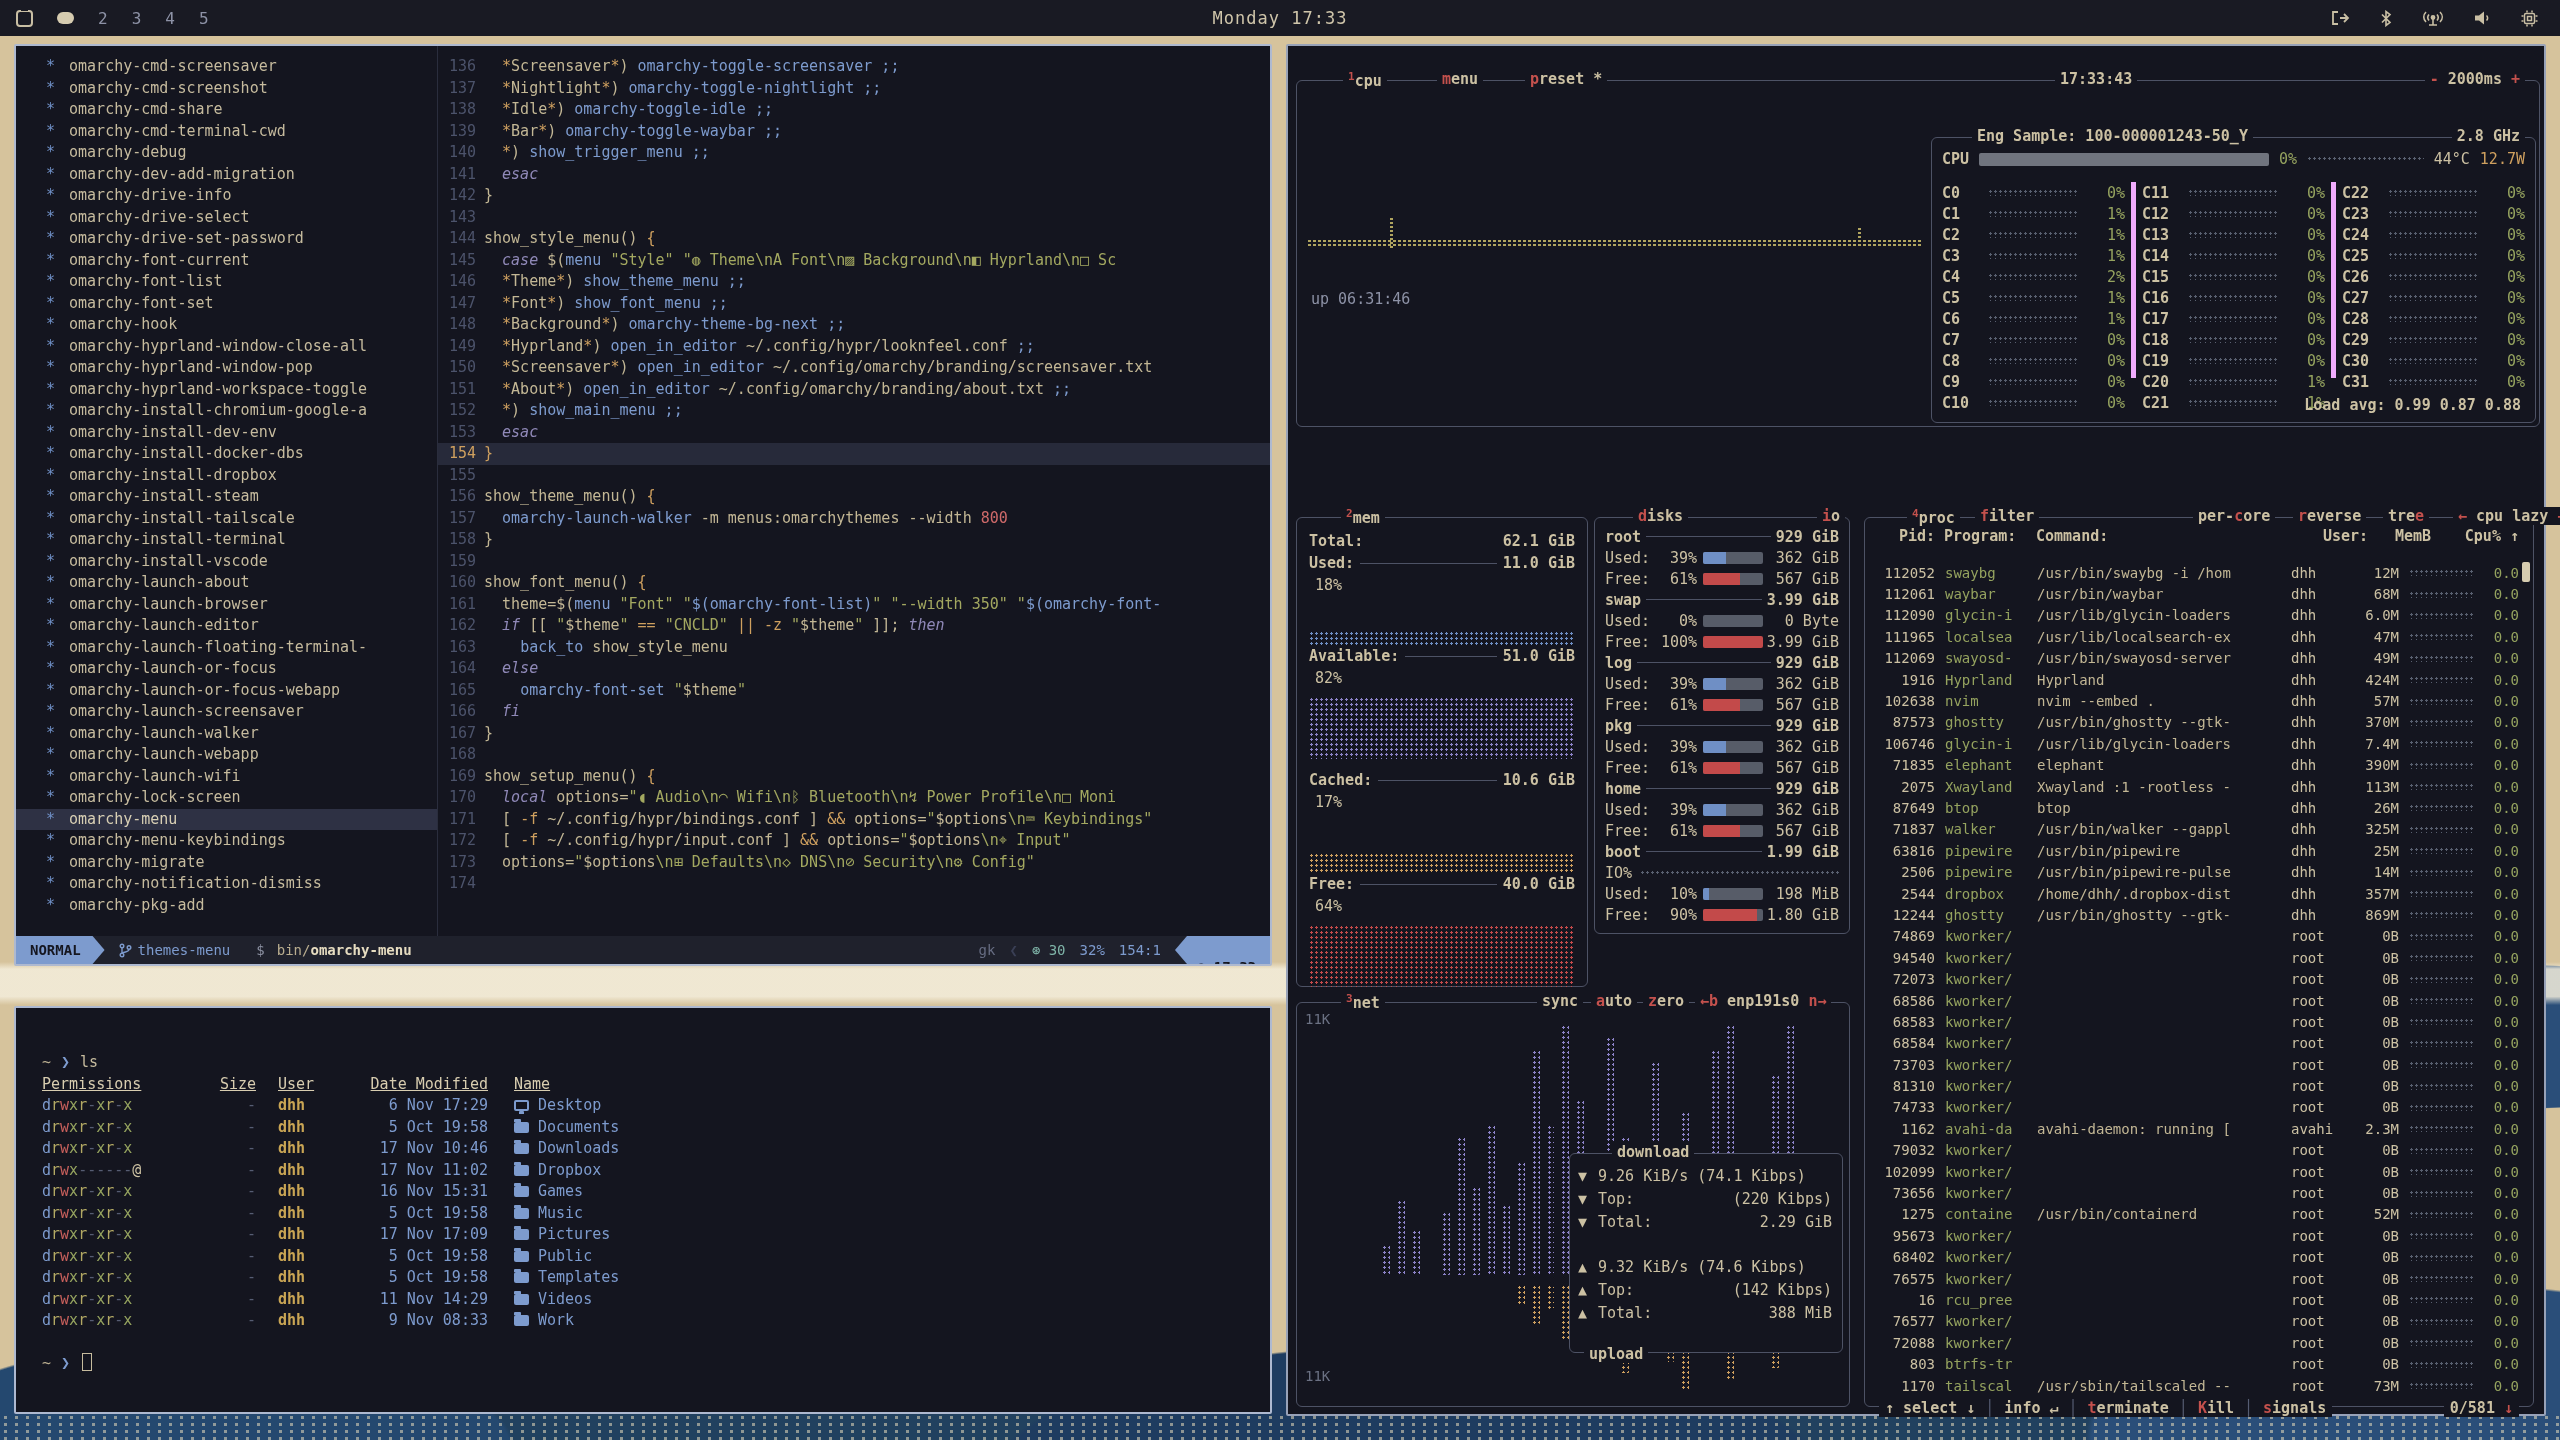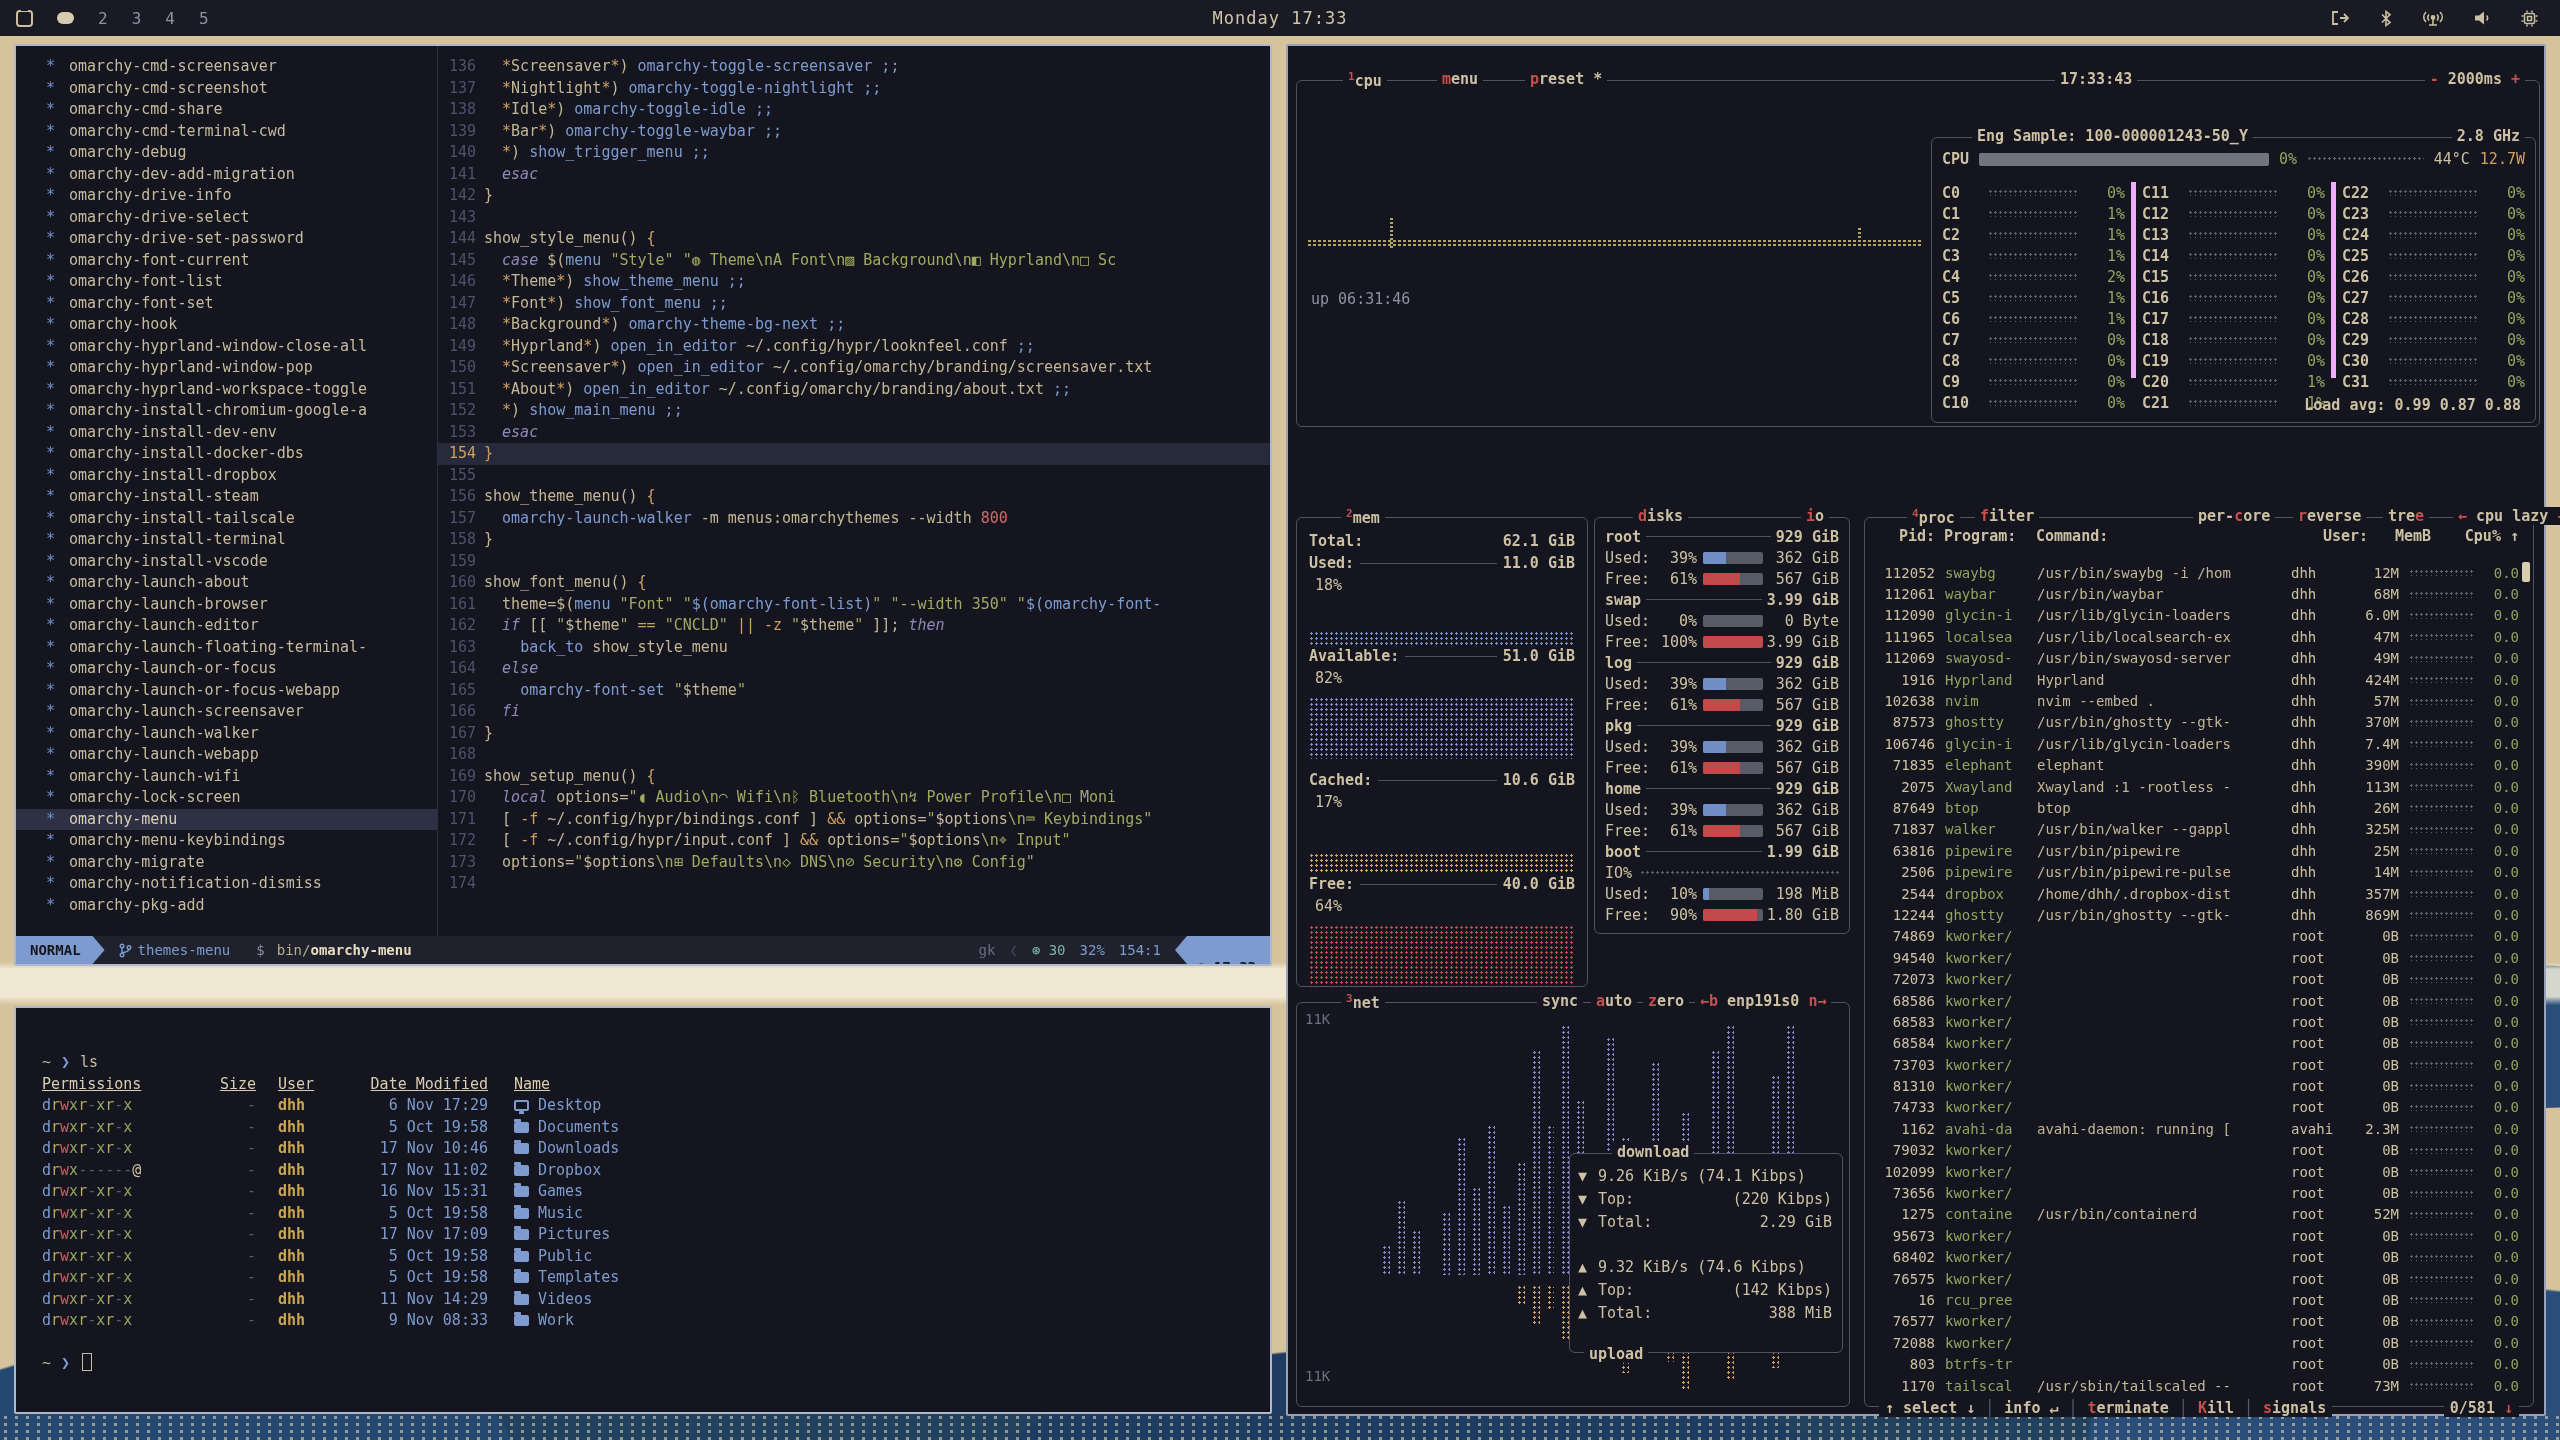--- a/index.html
+++ b/index.html
@@ -598,21 +598,21 @@
         <span class="leader"></span>
         <span class="val">40.0 GiB</span>
       </div>
     <div class="mem-pct">64%</div>
     <div style="height:8px"></div>
     <div class="gph dt-red" style="height:62px"></div>
   </div>
 
   <div class="bx" id="disks-box">
     <span class="bt-label" style="left:10px"><span class="red">d</span><span>isks</span></span>
-    <span class="bt-label" style="right:20px"><span class="red">i</span><span>o</span></span>
+    <span class="bt-label" style="right:4px"><span class="red">i</span><span>o</span></span>
     <div id="disk-list">
         <div class="dsk-name">
           <span>root</span>
           <span class="leader"></span>
           <span>929 GiB</span>
         </div>
         <div class="dsk-row">
           <span class="dl">Used:</span>
           <span class="dp">39%</span>
           <span class="dsk-bar">

